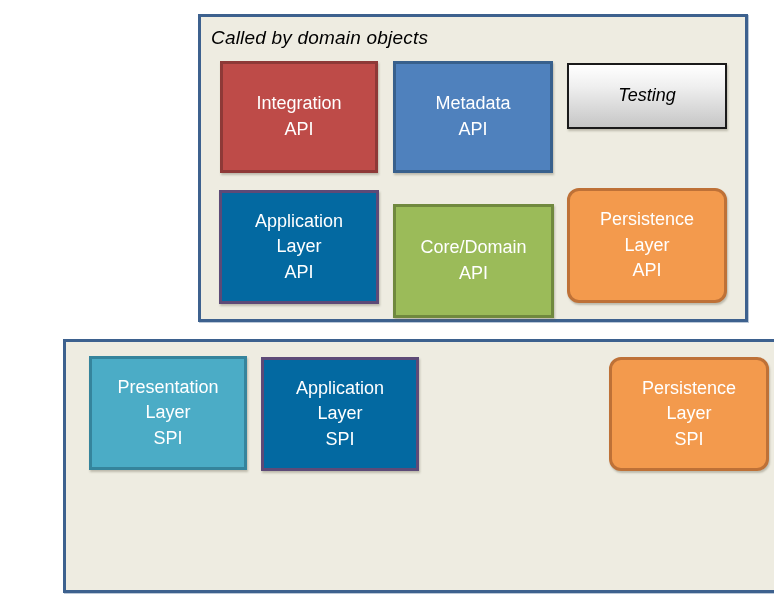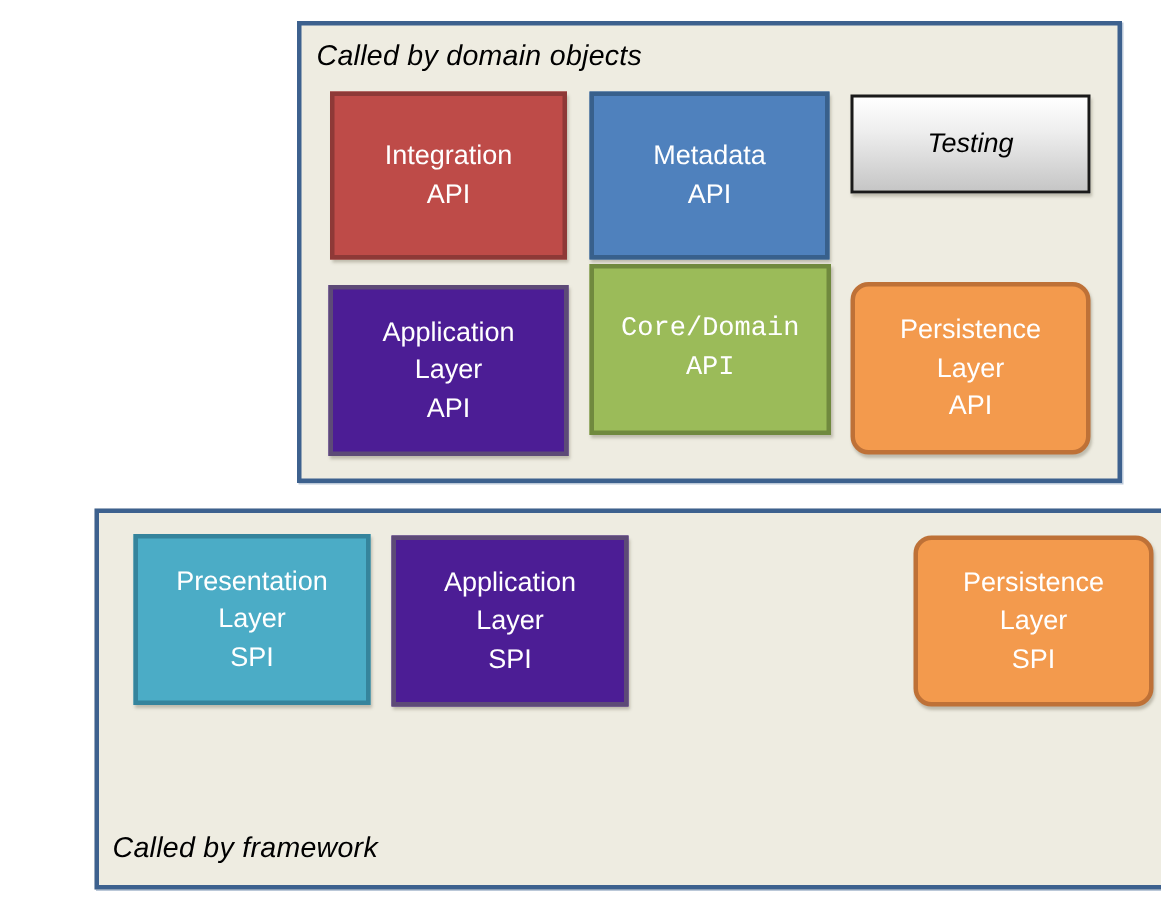--- a/index.html
+++ b/index.html
@@ -42,35 +42,35 @@
     text-align: center;
     font-size: 18px;
     line-height: 1.42;
     box-shadow: 1px 2px 2px rgba(100,95,75,0.35);
   }
   .node .lbl { white-space: pre-line; }
   .node-color { border: 3px solid; color: #ffffff; }
   .red    { background: #BE4B48; border-color: #8E3937; }
   .blue   { background: #4F81BD; border-color: #38608C; }
   .green  { background: #9BBB59; border-color: #70893E; }
-  .purple { background: #4c1d95; border-color: #5D4A77; }
+  .purple { background: #0369a1; border-color: #5D4A77; }
   .teal   { background: #4BACC6; border-color: #35849C; }
   .orange { background: #F39A4D; border-color: #BE7137; border-radius: 12px; }
   .gray {
     background: linear-gradient(180deg, #FFFFFF 0%, #EFEFEF 35%, #C6C6C6 100%);
     border: 2px solid #1A1A1A;
     color: #000000;
     font-style: italic;
   }
   
   .n-integration { left: 19px;  top: 44px;  width: 158px; height: 112px; }
   .n-metadata    { left: 192px; top: 44px;  width: 160px; height: 112px; }
   .n-testing     { left: 366px; top: 46px;  width: 160px; height: 66px; }
   .n-app-api     { left: 18px;  top: 173px; width: 160px; height: 114px; }
-  .n-core        { left: 192px; top: 159px; width: 161px; height: 114px; font-family: Liberation Mono, monospace; }
+  .n-core        { left: 192px; top: 187px; width: 161px; height: 114px; }
   .n-persist-api { left: 366px; top: 171px; width: 160px; height: 115px; }
   
   .n-presentation { left: 23px;  top: 14px;  width: 158px; height: 114px; }
   .n-app-spi      { left: 195px; top: 15px;  width: 158px; height: 114px; }
   .n-persist-spi  { left: 543px; top: 15px;  width: 160px; height: 114px; }
   .n-bootstrap    { left: 21px;  top: 143px; width: 682px; height: 53px; }
 </style>
 </head>
 <body>
 
@@ -125,16 +125,15 @@
 SPI</span>
     </div>
 
     <div class="node node-color orange n-persist-spi">
       <span class="lbl">Persistence
 Layer
 SPI</span>
     </div>
 
 
-    <div class="panel-title">Called by framework</div>
   </div>
 
 </div>
 
 </body></html>

